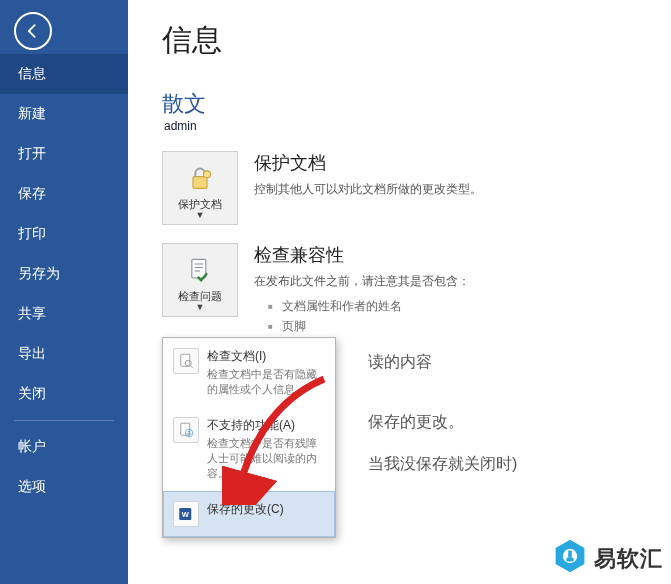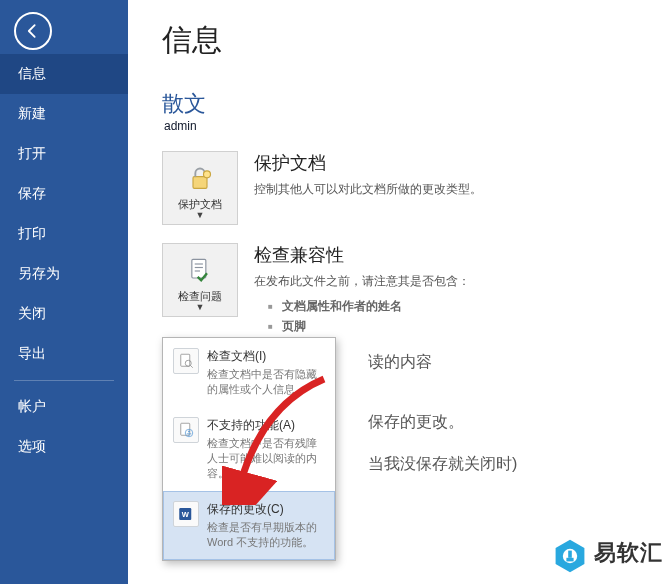--- a/index.html
+++ b/index.html
@@ -17,39 +17,39 @@
 .doc-title { font-size: 22px; color: #2a579a; font-weight: 400; }
 .doc-subtitle { font-size: 12px; color: #0f172a; margin-bottom: 18px; margin-left: 2px; }
 
 .row { display: flex; align-items: flex-start; margin-bottom: 18px; }
 .tile { width: 76px; height: 74px; background: #f1f1f1; border: 1px solid #d0d0d0; display: flex; flex-direction: column; align-items: center; justify-content: center; cursor: pointer; position: relative; }
 .tile .tile-label { font-size: 11px; color: #333; margin-top: 4px; }
 .tile .chevron { font-size: 9px; color: #444; position: absolute; bottom: 4px; }
 .row-body { margin-left: 16px; flex: 1; }
 .row-body h3 { font-size: 18px; color: #222; font-weight: 400; margin-bottom: 6px; }
 .row-body .desc { font-size: 12px; color: #555; margin-bottom: 6px; }
-.row-body ul { list-style: none; margin-left: 14px; font-weight: bold; }
+.row-body ul { list-style: none; margin-left: 14px; }
 .row-body li { font-size: 12px; color: #666; position: relative; padding-left: 14px; line-height: 20px; }
 .row-body li::before { content: '■'; position: absolute; left: 0; color: #999; font-size: 8px; top: 1px; }
 
 .dropdown { position: absolute; left: 162px; top: 337px; width: 174px; background: #fff; border: 1px solid #b5b5b5; box-shadow: 2px 3px 8px rgba(0,0,0,0.25); }
 .dd-item { display: flex; padding: 10px 10px; border-bottom: 0; cursor: pointer; }
 .dd-item.highlight { background: #d6e3f3; outline: 1px solid #a5c2e6; outline-offset: -1px; }
 .dd-icon { width: 26px; height: 26px; flex-shrink: 0; margin-right: 8px; border: 1px solid #cfd4d9; border-radius: 2px; display: flex; align-items: center; justify-content: center; background: #fafafa; }
 .dd-text .dd-title { font-size: 12px; color: #333; margin-bottom: 2px; }
 .dd-text .dd-desc { font-size: 11px; color: #777; line-height: 15px; }
 
 .overflow-text { position: absolute; font-size: 16px; color: #555; }
 .overflow-text.t1 { left: 368px; top: 352px; }
 .overflow-text.t2 { left: 368px; top: 412px; }
 .overflow-text.t3 { left: 368px; top: 454px; }
 
 .arrow { position: absolute; left: 222px; top: 375px; pointer-events: none; }
 
-.watermark { position: absolute; right: 8px; bottom: 10px; display: flex; align-items: flex-start; gap: 6px; }
+.watermark { position: absolute; right: 8px; bottom: 10px; display: flex; align-items: flex-end; gap: 6px; }
 .watermark .hex { width: 36px; height: 36px; }
 .watermark .wm-text { font-size: 22px; font-weight: bold; color: #333; letter-spacing: 1px; }
 </style>
 </head>
 <body>
 
 <div class="sidebar">
   <div class="back-circle">
     <svg viewBox="0 0 24 24">
         <path d="M14 5l-7 7 7 7" stroke="#fff" stroke-width="2.2" fill="none" stroke-linecap="round" stroke-linejoin="round"></path>
@@ -68,24 +68,27 @@
   <div class="nav-item">
       <span>保存</span>
     </div>
   <div class="nav-item">
       <span>打印</span>
     </div>
   <div class="nav-item">
       <span>另存为</span>
     </div>
   <div class="nav-item">
+      <span>共享</span>
+    </div>
+  <div class="nav-item">
+      <span>导出</span>
+    </div>
+  <div class="nav-item">
       <span>关闭</span>
-    </div>
-  <div class="nav-item">
-      <span>导出</span>
     </div>
   <div class="nav-sep"></div>
   <div class="nav-item">
       <span>帐户</span>
     </div>
   <div class="nav-item">
       <span>选项</span>
     </div>
 </div>
 
@@ -163,21 +166,20 @@
   </div>
   <div class="dd-item highlight">
     <div class="dd-icon">
       <svg width="18" height="18" viewBox="0 0 24 24">
           <rect x="3" y="4" width="16" height="16" rx="1.5" fill="#2a579a"></rect>
           <text x="11" y="16" text-anchor="middle" fill="#fff" font-size="10" font-weight="bold">W</text>
         </svg>
     </div>
     <div class="dd-text">
       <div class="dd-title">保存的更改(C)</div>
-      <div class="dd-desc">检查是否有早期版本的 Word 不支持的功能。</div>
     </div>
   </div>
 </div>
 
 <span class="overflow-text t1">读的内容</span>
 <span class="overflow-text t2">保存的更改。</span>
 <span class="overflow-text t3">当我没保存就关闭时)</span>
 
 <svg class="arrow" width="110" height="130">
   <defs>

